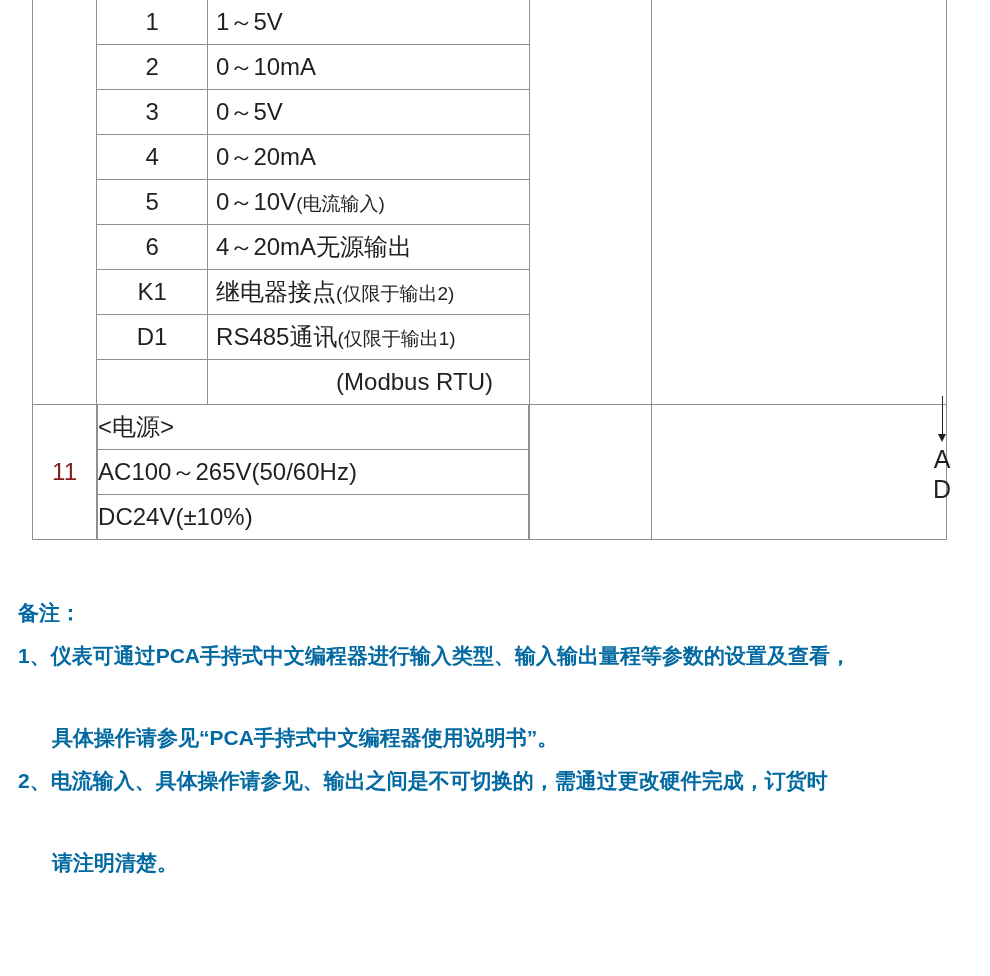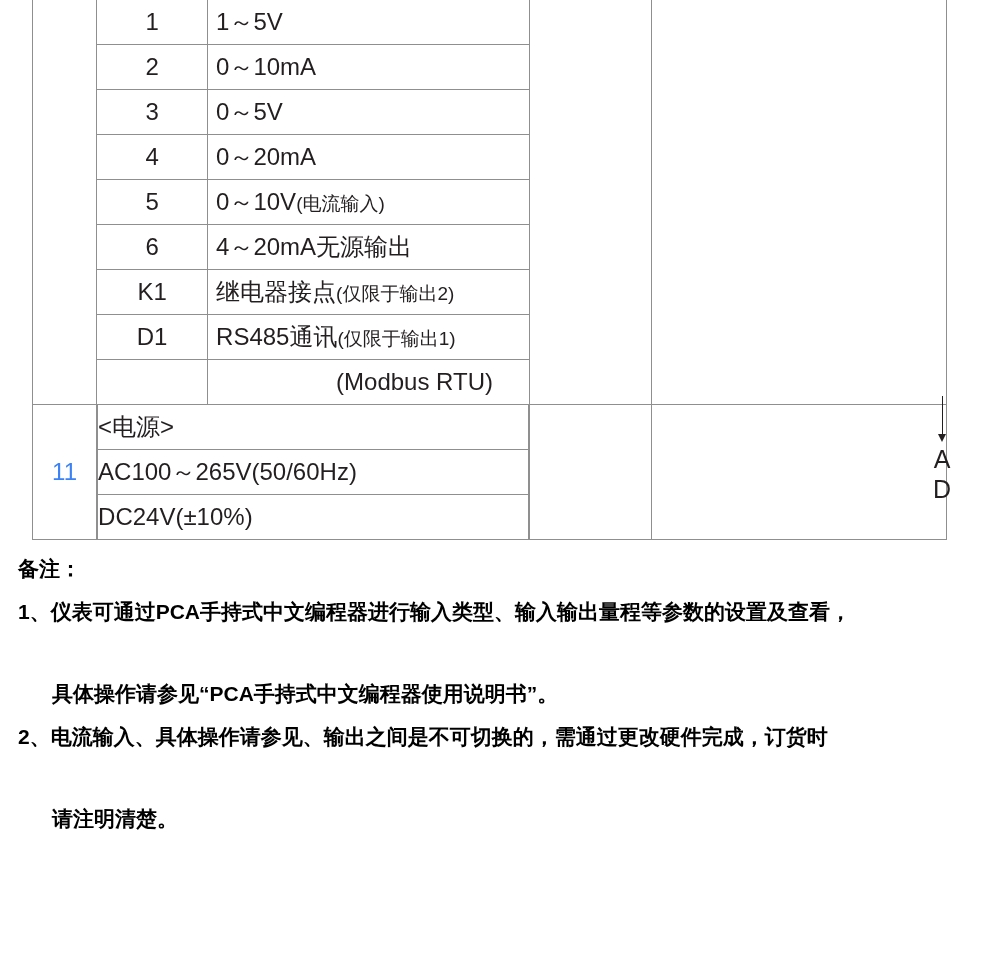--- a/index.html
+++ b/index.html
@@ -32,21 +32,21 @@
     background: #ffffff;
   }
   .col-no    { width: 64px; }
   .col-body  { width: 432px; }
   .col-mid   { width: 122px; }
   .col-right { width: 295px; }
 
   .no-cell {
     text-align: center;
     font-size: 24px;
-    color: #3b82f6;
+    color: #7f1d1d;
   }
 
   .inner {
     border-collapse: collapse;
     table-layout: fixed;
     width: 100%;
   }
   .inner td {
     border: 1px solid #8f8f8f;
     height: 44px;
@@ -112,25 +112,25 @@
     top: 38px;
     border-left: 4px solid transparent;
     border-right: 4px solid transparent;
     border-top: 8px solid #231f20;
   }
 
   
   .notes {
     position: absolute;
     left: 18px;
-    top: 548px;
+    top: 592px;
     width: 960px;
     font-size: 21px;
     line-height: 41px;
-    color: #000000;
+    color: #0369a1;
   }
   .notes .title { font-weight: bold; }
   .note {
     display: block;
     margin-top: 2px;
   }
   .note .lead { font-weight: bold; }
   .note .cont {
     display: block;
     padding-left: 34px;

